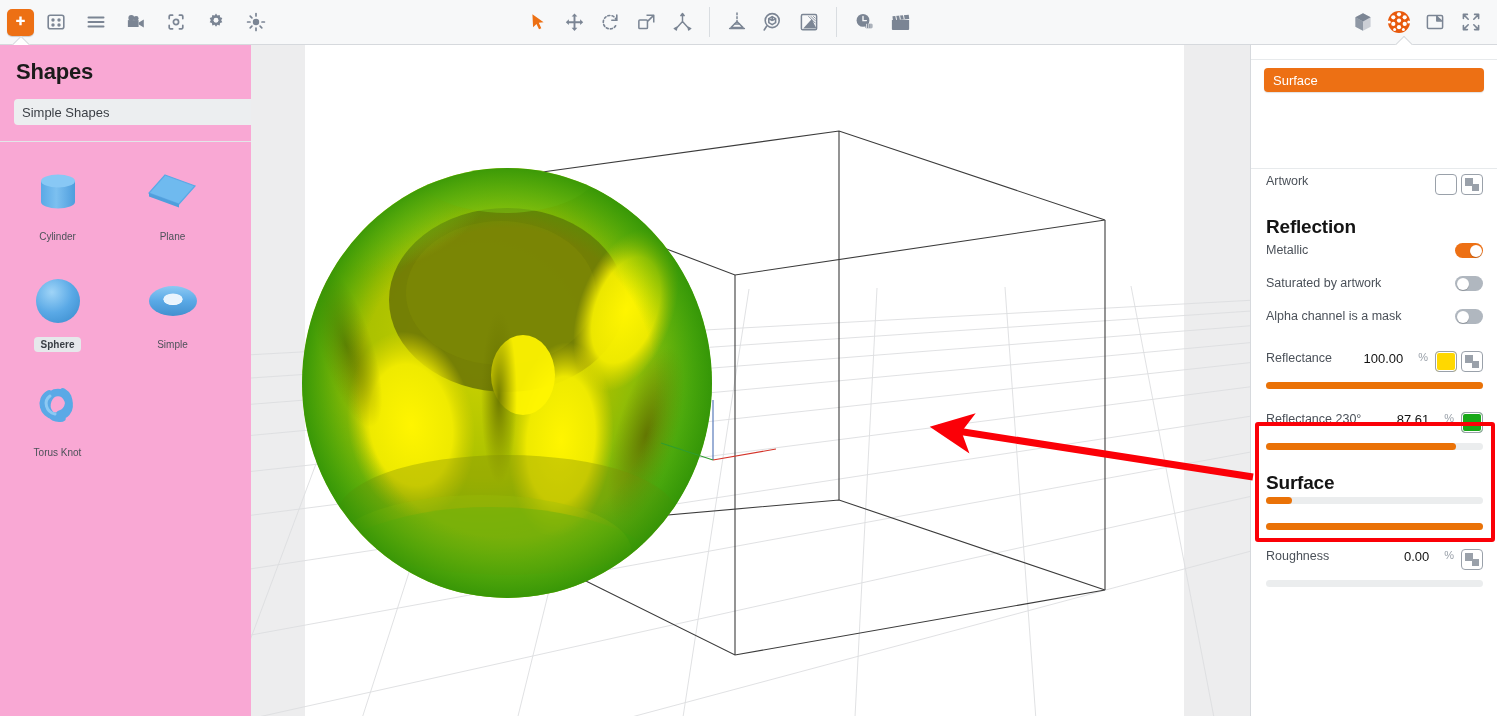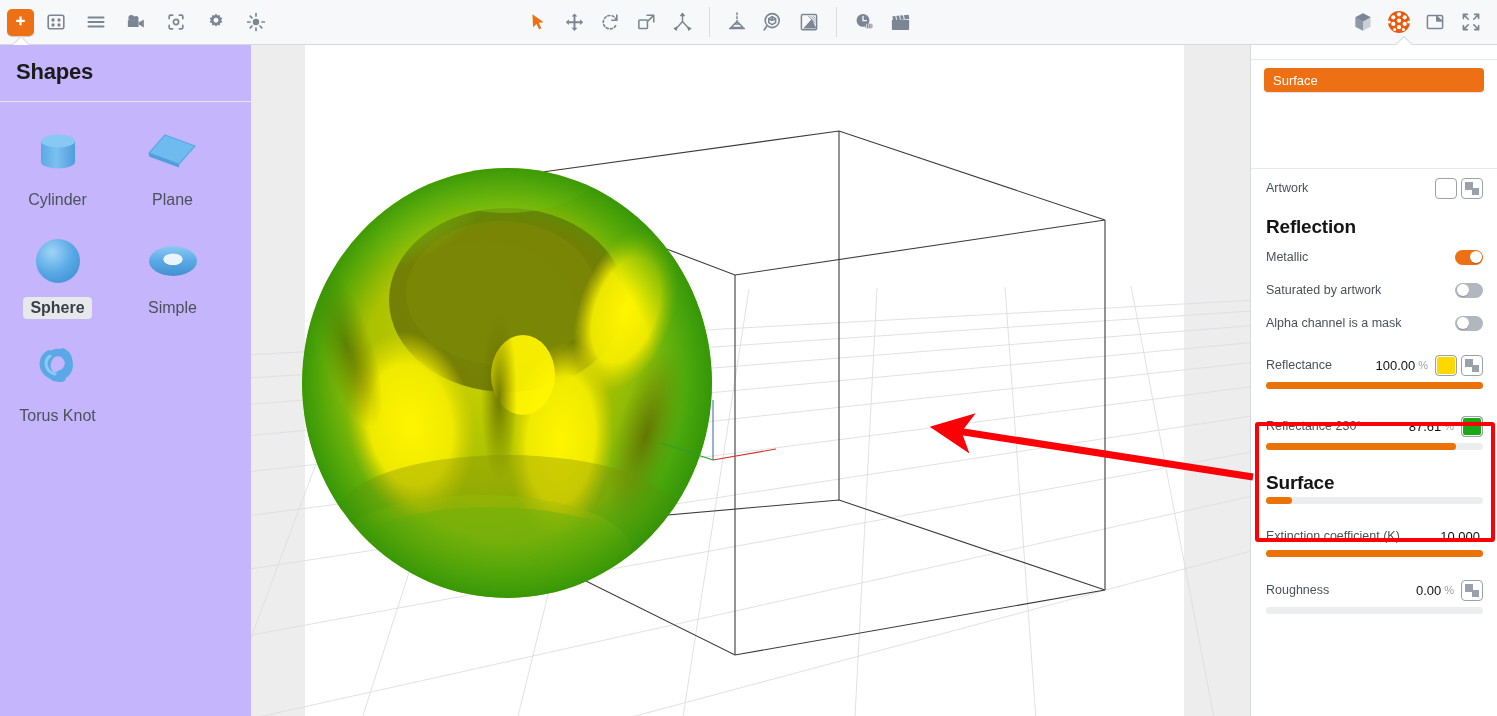--- a/index.html
+++ b/index.html
@@ -55,21 +55,21 @@
     width: 15px; height: 15px; background: #ffffff;
     border-left: 1px solid #d6d9dd; border-top: 1px solid #d6d9dd;
     transform: rotate(45deg);
   }
   #notch-left { left: 10px; }
   #notch-right { right: 74px; }
 
   
   .left-panel {
     position: absolute; left: 0; top: 45px; width: 302px; height: 671px;
-    background: #c4b5fd;
+    background: #f9a8d4;
     border-right: 1px solid #d6d9dd;
   }
   .panel-title {
     font-size: 22px; font-weight: bold; color: #1b1b1b;
     padding: 14px 0 0 16px; letter-spacing: -0.2px;
   }
   .dropdown {
     margin: 14px 14px 0 14px; height: 26px;
     background: #eceef0; border-radius: 4px;
     display: flex; align-items: center;
@@ -90,21 +90,21 @@
     display: flex; flex-wrap: wrap; padding: 14px 0 0 0;
   }
   .shape-cell {
     width: 115px; height: 108px;
     display: flex; flex-direction: column;
     align-items: center; justify-content: flex-start;
     cursor: pointer; padding-top: 6px;
   }
   .shape-art { height: 62px; display: flex; align-items: center; justify-content: center; }
   .shape-label {
-    font-size: 16px; color: #4c5259; margin-top: 5px;
+    font-size: 10px; color: #4c5259; margin-top: 5px;
     padding: 2px 7px; border-radius: 4px;
   }
   .shape-label.selected { background: #e6e8eb; color: #3a3f45; font-weight: bold; }
 
   
   .viewport {
     position: absolute; left: 251px; top: 45px;
     width: 999px; height: 671px;
     background: #ffffff; overflow: hidden;
   }
@@ -135,26 +135,26 @@
     border-radius: 4px; display: flex; align-items: center;
     padding-left: 9px; font-size: 13px; cursor: pointer;
     box-shadow: 0 1px 1px rgba(0,0,0,.12);
   }
   .mat-spacer { height: 62px; }
   .sect-head {
     font-size: 19px; font-weight: bold; color: #141414;
     padding: 14px 0 0 15px; letter-spacing: -0.2px;
   }
   .row {
-    display: flex; align-items: center;
+    display: flex; 
     padding: 0 14px 0 15px; height: 28px;
     margin-top: 5px;
   }
   .row .lbl { font-size: 12.5px; color: #4b5159; flex: 1; white-space: nowrap; }
-  .row .val { font-size: 13px; color: #111; margin-right: 3px; }
+  .row .val { font-size: 13px; color: #111; margin-right: 15px; }
   .row .unit { font-size: 11px; color: #9aa1aa; margin-right: 7px; }
 
   
   .toggle {
     width: 28px; height: 15px; border-radius: 8px;
     background: #b0b7bf; position: relative; cursor: pointer; flex: none;
   }
   .toggle.on { background: #ed7014; }
   .toggle .knob {
     position: absolute; top: 1.5px; left: 1.5px;
@@ -387,20 +387,24 @@
           <path d="M13.8 13.8l4.8 4.8M18.6 18.6v-4M18.6 18.6h-4"></path>
         </svg>
       </div>
       <div class="notch" id="notch-right"></div>
     </div>
   </div>
 
   <div class="left-panel">
     <div class="panel-title">Shapes</div>
 
+    <div class="dropdown">
+      <span class="dd-label">Simple Shapes</span>
+      <span class="dd-caret"></span>
+    </div>
 
     <div class="panel-divider"></div>
 
     <div class="shape-grid">
 
       <div class="shape-cell">
         <div class="shape-art">
           <svg width="58" height="58" viewBox="0 0 58 58">
             <defs>
               <linearGradient id="gcyl" x1="0" y1="0" x2="1" y2="0">
@@ -653,24 +657,20 @@
     </div>
 
     <div class="sect-head" style="padding-top:22px">Surface</div>
 
     <div class="slider">
       <div class="fill" id="fill-ior" style="width: 12%;"></div>
     </div>
 
     <div style="height:16px"></div>
 
-    <div class="row" style="height:22px">
-      <span class="lbl">Extinction coefficient (K)</span>
-      <span class="val">10.000</span>
-    </div>
     <div class="slider">
       <div class="fill" id="fill-ext" style="width: 100%;"></div>
     </div>
 
     <div style="height:14px"></div>
 
     <div class="row">
       <span class="lbl">Roughness</span>
       <span class="val">0.00</span>
       <span class="unit">%</span>

